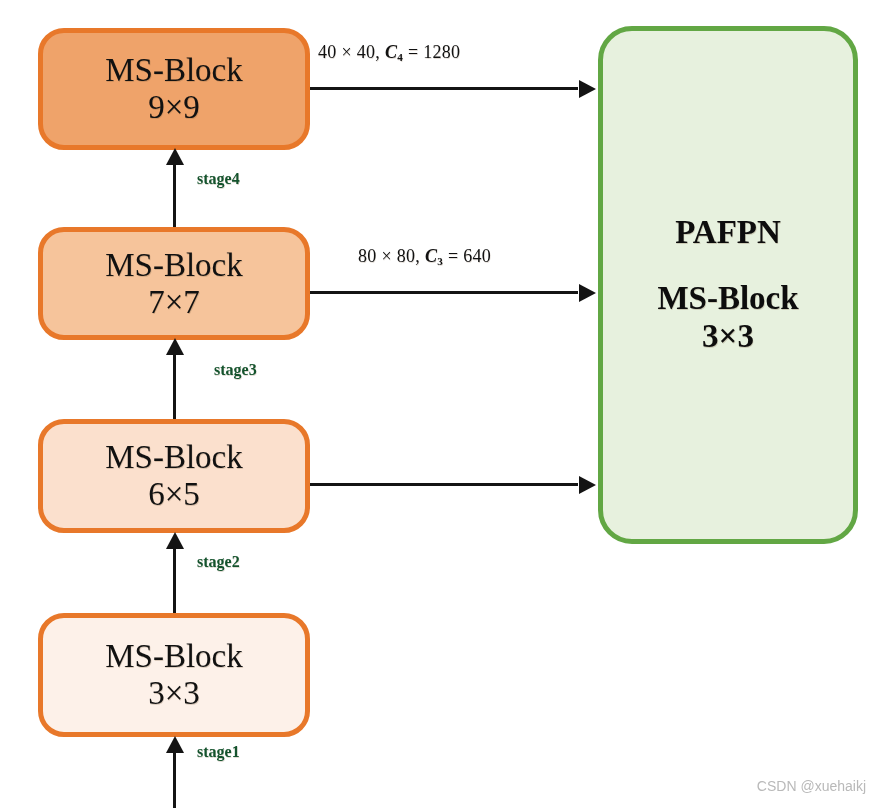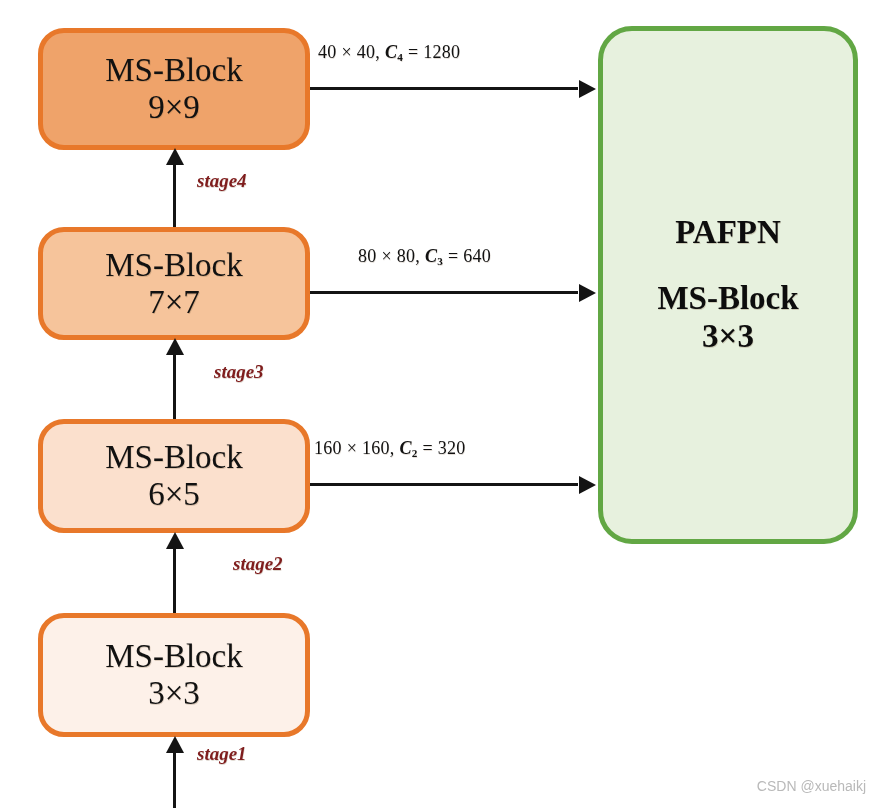--- a/index.html
+++ b/index.html
@@ -116,24 +116,23 @@
   }
   .edge-label sub {
     font-style: normal;
     font-weight: bold;
     font-size: 0.62em;
     vertical-align: -0.28em;
   }
   .stage-label {
     position: absolute;
     font-family: "Liberation Serif", "DejaVu Serif", serif;
-    font-style: italic;
-    font-weight: bold;
-    font-size: 19px;
-    color: #7f1d1d;
+    font-weight: bold;
+    font-size: 16px;
+    color: #14532d;
     white-space: nowrap;
     text-shadow: 0.5px 0.5px 0 rgba(120,90,60,0.22);
   }
 
   
   #watermark {
     position: absolute;
     right: 12px;
     bottom: 14px;
     font-family: "Liberation Sans", "DejaVu Sans", sans-serif;
@@ -185,32 +184,26 @@
     <span>1280</span>
   </div>
 
   <div class="edge-label" style="left:330px; top:246px;margin-left:28px;">
     <span>80 × 80</span><span>,</span>
     <span class="var">C</span><sub>3</sub>
     <span>=</span>
     <span>640</span>
   </div>
 
-  <div class="edge-label" style="left:314px; top:438px;">
-    <span>160 × 160</span><span>,</span>
-    <span class="var">C</span><sub>2</sub>
-    <span>=</span>
-    <span>320</span>
-  </div>
 
   <div class="v-arrow" style="left:173px; top:165px; height:62px;"></div>
   <div class="v-arrow" style="left:173px; top:355px; height:64px;"></div>
   <div class="v-arrow" style="left:173px; top:549px; height:64px;"></div>
   <div class="v-arrow" style="left:173px; top:753px; height:55px;"></div>
 
   <div class="stage-label" style="left:197px; top:170px;">stage4</div>
   <div class="stage-label" style="left:197px; top:361px;margin-left:17px;">stage3</div>
-  <div class="stage-label" style="left:197px; top:553px;margin-left:36px;">stage2</div>
+  <div class="stage-label" style="left:197px; top:553px;">stage2</div>
   <div class="stage-label" style="left:197px; top:743px;">stage1</div>
 
   <div id="watermark">CSDN @xuehaikj</div>
 
 </div>
 
 </body></html>

